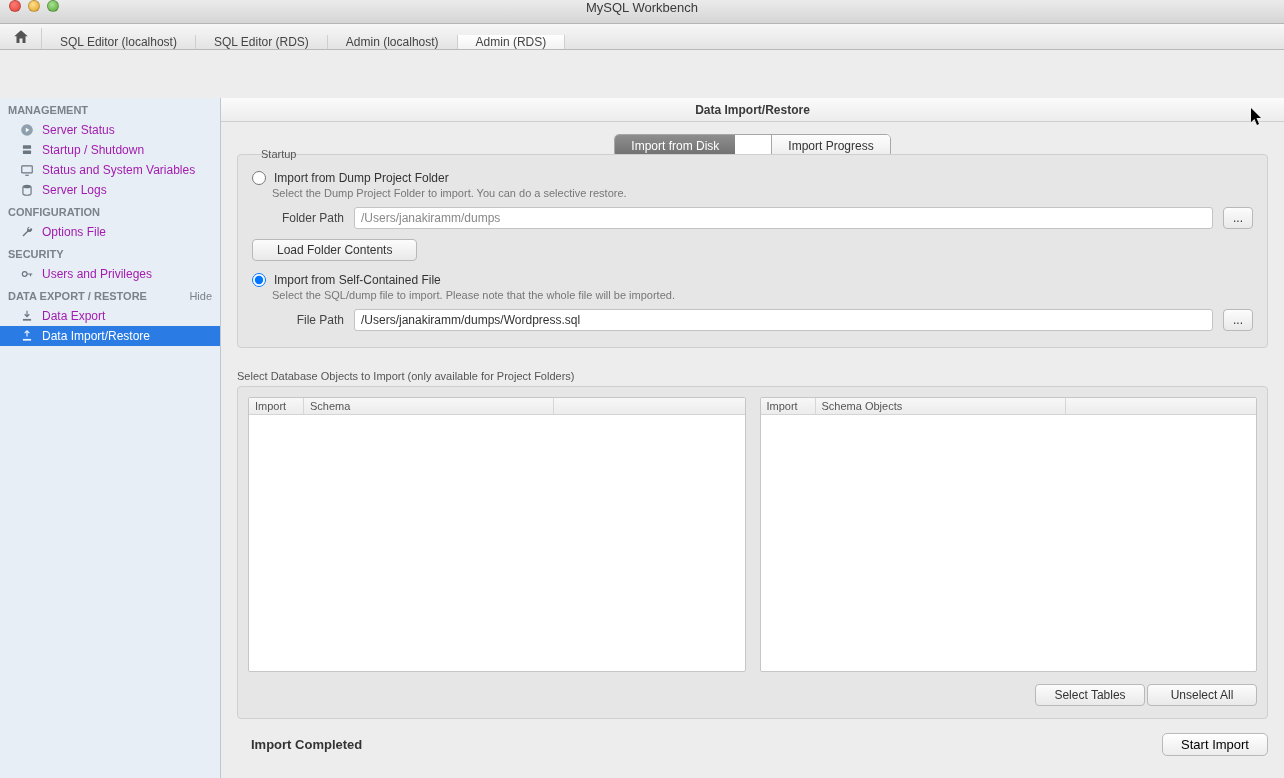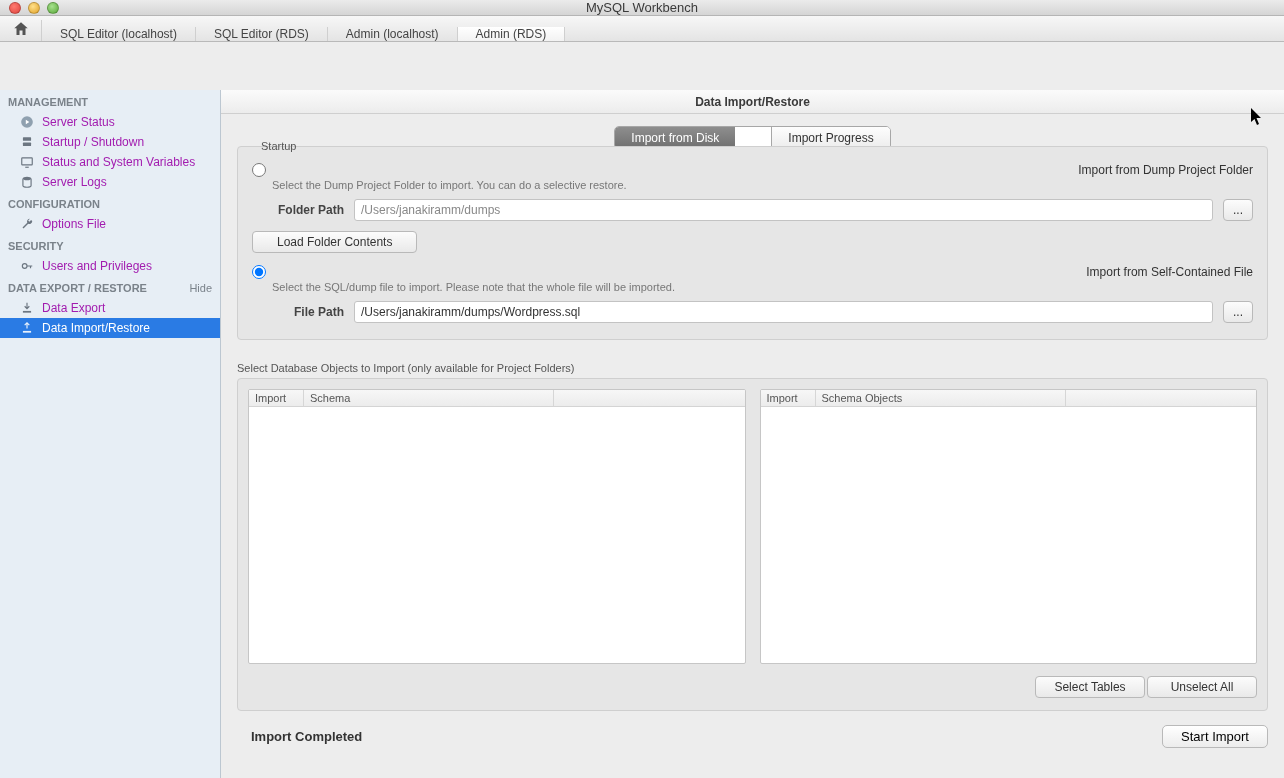--- a/index.html
+++ b/index.html
@@ -7,25 +7,25 @@
     font-family: "Lucida Grande", "Helvetica Neue", Arial, sans-serif;
     font-size: 12px;
     background: #ededed;
     width: 1284px;
     height: 778px;
     overflow: hidden;
     color: #333;
   }
   
   .titlebar {
-    height: 16px;
+    height: 24px;
     background: linear-gradient(to bottom, #ebebeb, #d5d5d5);
     border-bottom: 1px solid #b5b5b5;
     display: flex;
-    align-items: center;
+    align-items: flex-start;
     position: relative;
   }
   .traffic-lights { display: flex; gap: 7px; margin-left: 9px; }
   .tl { width: 12px; height: 12px; border-radius: 50%; border: 0.5px solid rgba(0,0,0,0.2); }
   .tl.red    { background: radial-gradient(circle at 40% 35%, #ff7b70, #e0443e); }
   .tl.yellow { background: radial-gradient(circle at 40% 35%, #ffe08a, #e1a126); }
   .tl.green  { background: radial-gradient(circle at 40% 35%, #a8e28f, #58a737); }
   .titlebar-title {
     position: absolute; left: 0; right: 0; text-align: center;
     font-size: 13px; color: #3b3b3b; pointer-events: none;
@@ -118,24 +118,24 @@
     padding: 20px 14px 14px 14px;
     position: relative;
   }
   .group-label {
     position: relative; top: -28px; left: 6px;
     background: transparent; color: #555; font-size: 11px;
     display: inline-block; padding: 0 3px;
   }
   .wrap-groups { margin-top: 8px; }
 
-  .radio-row { display:flex; align-items:center; gap: 8px; margin-bottom: 2px; justify-content: space-between; }
+  .radio-row { display:flex; align-items:center; gap: 8px; margin-bottom: 2px; }
   .hint { font-size: 11px; color: #777; margin: 2px 0 8px 20px; }
   .path-row { display:flex; align-items:center; gap: 10px; margin: 4px 0 10px 20px; }
-  .path-label { width: 72px; text-align: right; color: #444; font-weight: bold; }
+  .path-label { width: 72px; text-align: right; color: #444; }
   .path-input {
     flex: 1; height: 22px; border: 1px solid #c3c3c3; border-radius: 3px;
     background: #fff; padding: 0 6px; font-size: 12px; color: #333;
   }
   .path-input.disabled { background: #ffffff; color: #888; }
   .browse-btn, .mac-btn {
     height: 22px;
     border: 1px solid #b9b9b9; border-radius: 4px;
     background: linear-gradient(to bottom,#fcfcfc,#e9e9e9);
     font-size: 12px; color: #333;

